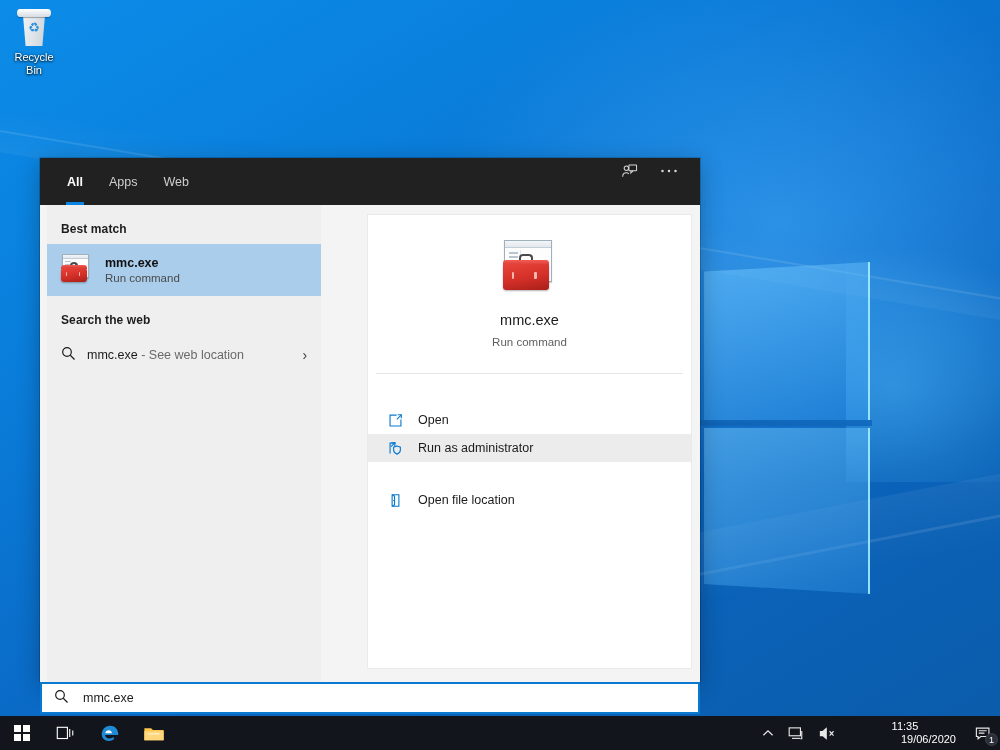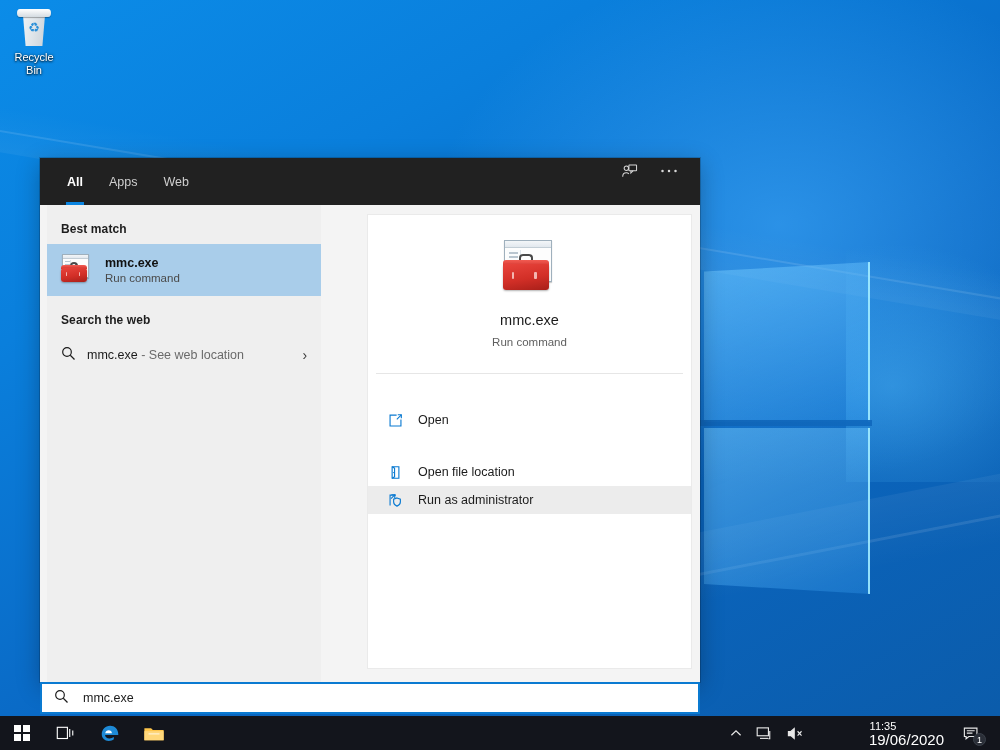--- a/index.html
+++ b/index.html
@@ -182,28 +182,28 @@
   #taskbar {
     position:absolute; left:0; bottom:0; width:1000px; height:34px;
     background:#13151c; display:flex; align-items:center;
   }
   #tb-left { display:flex; align-items:center; height:34px; }
   .tb-item {
     width:44px; height:34px; display:flex; align-items:center; justify-content:center;
     cursor:default;
   }
   #tb-spacer { flex:1; }
-  #tb-tray { display:flex; align-items:center; height:34px; padding-right:12px; }
+  #tb-tray { display:flex; align-items:center; height:34px; padding-right:0; }
   .tray-item { display:flex; align-items:center; justify-content:center; height:34px; padding:0 7px; color:#e8e8e8; cursor:default; }
   #tray-clock {
     display:flex; flex-direction:column; align-items:center; justify-content:center;
     height:34px; padding:0 10px; color:#ffffff; line-height:13px; cursor:default;
   }
   #tray-clock .t { font-size:11px; }
-  #tray-clock .d { font-size:15px;margin-left:47px; }
+  #tray-clock .d { font-size:11px;margin-left:47px; }
   #tray-notify { position:relative; width:34px; height:34px; display:flex; align-items:center; justify-content:center; cursor:default; }
   .badge {
     position:absolute; right:2px; bottom:4px; width:13px; height:13px; border-radius:50%;
     background:#2b2f38; color:#fff; font-size:9px; line-height:13px; text-align:center;
     border:1px solid #3a4049;
   }
   
   .start-logo { display:grid; grid-template-columns:7px 7px; grid-template-rows:7px 7px; gap:2px; }
   .start-logo i { background:#ffffff; display:block; }
 </style>
@@ -343,43 +343,43 @@
             <div class="action-icon">
               <svg width="15" height="15" viewBox="0 0 16 16" fill="none" stroke="#0a7ad1" stroke-width="1.2">
                 <path d="M9.2 2.2H2.2v11.6h11.6V6.8"></path>
                 <path d="M10.4 1.9h3.8v3.8"></path>
                 <path d="M14.2 1.9 L9.4 6.7"></path>
               </svg>
             </div>
             <div class="action-label">Open</div>
           </div>
 
-          <div class="action-row">
-            <div class="action-icon">
-              <svg width="15" height="15" viewBox="0 0 16 16" fill="none" stroke="#0a7ad1" stroke-width="1.2">
-                <path d="M4.4 1.9h7.2v12.2H4.4z"></path>
-                <path d="M4.4 1.9 L7.0 3.4 L7.0 12.6 L4.4 14.1"></path>
-                <circle cx="6.0" cy="8.1" r="0.65" fill="#0a7ad1" stroke="none"></circle>
-              </svg>
-            </div>
-            <div class="action-label">Open file location</div>
-          </div>
-
           <div class="action-row hover">
             <div class="action-icon">
               <svg width="15" height="15" viewBox="0 0 16 16" fill="none" stroke="#0a7ad1" stroke-width="1.2">
                 <path d="M8.4 2.2H2.2v11.2"></path>
                 <path d="M3.6 1.9h3.6v3.6"></path>
                 <path d="M7.2 1.9 L3.2 5.9"></path>
                 <path d="M9.6 5.3l3.6 1.3v3.1c0 2.2-1.8 3.6-3.6 4.3-1.8-.7-3.6-2.1-3.6-4.3V6.6z"></path>
               </svg>
             </div>
             <div class="action-label">Run as administrator</div>
           </div>
 
+          <div class="action-row">
+            <div class="action-icon">
+              <svg width="15" height="15" viewBox="0 0 16 16" fill="none" stroke="#0a7ad1" stroke-width="1.2">
+                <path d="M4.4 1.9h7.2v12.2H4.4z"></path>
+                <path d="M4.4 1.9 L7.0 3.4 L7.0 12.6 L4.4 14.1"></path>
+                <circle cx="6.0" cy="8.1" r="0.65" fill="#0a7ad1" stroke="none"></circle>
+              </svg>
+            </div>
+            <div class="action-label">Open file location</div>
+          </div>
+
         </div>
       </div>
     </div>
   </div>
 
   <div id="search-input-box">
     <div class="mag">
       <svg width="15" height="15" viewBox="0 0 16 16" fill="none" stroke="#1b1b1b" stroke-width="1.25">
         <circle cx="6.4" cy="6.4" r="4.6"></circle>
           <path d="M9.9 9.9 L14.4 14.4"></path>

